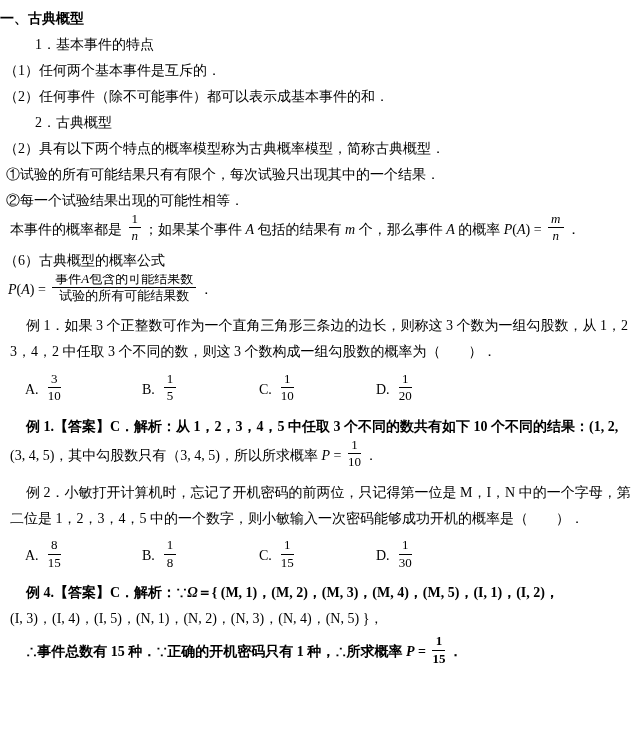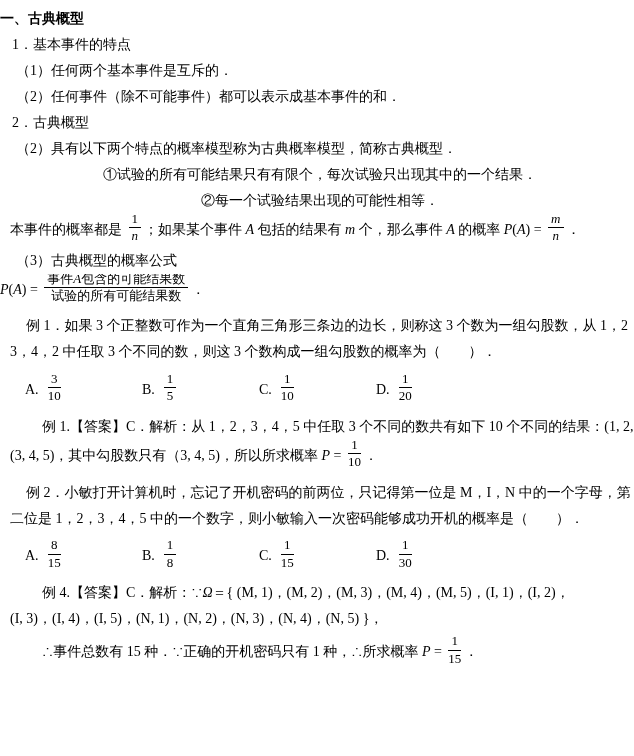--- a/index.html
+++ b/index.html
@@ -18,27 +18,27 @@
   .doc {
     padding-top: 6px;
   }
   .line {
     line-height: 26px;
     min-height: 26px;
     white-space: nowrap;
     overflow: hidden;
   }
   .k-heading { font-weight: bold; }
-  .k-item    { padding-left: 12px; }
-  .k-pitem   { padding-left: 16px; }
-  .k-circ    { padding-left: 6px; text-align: center; }
+  .k-item    { padding-left: 35px; }
+  .k-pitem   { padding-left: 4px; }
+  .k-circ    { padding-left: 6px; }
   .k-cont    { padding-left: 10px; }
-  .k-formula { }
+  .k-formula { padding-left: 8px; }
   .k-example { padding-left: 26px; margin-top: 6px; }
-  .k-answer  { padding-left: 42px; margin-top: 4px; }
+  .k-answer  { padding-left: 26px; margin-top: 4px; font-weight: bold; }
   .options-row {
     padding-left: 25px;
     margin: 4px 0 2px 0;
     line-height: 40px;
   }
   .opt {
     display: inline-block;
     width: 117px;
     vertical-align: middle;
   }
@@ -70,21 +70,21 @@
 <div class="doc">
     <div class="line k-heading"><span>一、古典概型</span></div>
     <div class="line k-item"><span>1．基本事件的特点</span></div>
     <div class="line k-pitem"><span>（1）任何两个基本事件是互斥的．</span></div>
     <div class="line k-pitem"><span>（2）任何事件（除不可能事件）都可以表示成基本事件的和．</span></div>
     <div class="line k-item"><span>2．古典概型</span></div>
     <div class="line k-pitem"><span>（2）具有以下两个特点的概率模型称为古典概率模型，简称古典概型．</span></div>
     <div class="line k-circ"><span>①试验的所有可能结果只有有限个，每次试验只出现其中的一个结果．</span></div>
     <div class="line k-circ"><span>②每一个试验结果出现的可能性相等．</span></div>
     <div class="line k-cont"><span>本事件的概率都是 </span><span class="frac"><span class="num"><span>1</span></span><span class="den"><span class="mi">n</span></span></span><span>；如果某个事件 </span><span class="mi">A</span><span> 包括的结果有 </span><span class="mi">m</span><span> 个，那么事件 </span><span class="mi">A</span><span> 的概率 </span><span class="mi">P</span><span>(</span><span class="mi">A</span><span>) = </span><span class="frac"><span class="num"><span class="mi">m</span></span><span class="den"><span class="mi">n</span></span></span><span>．</span></div>
-    <div class="line k-pitem"><span>（3）古典概型的概率公式</span></div>
+    <div class="line k-pitem"><span>（6）古典概型的概率公式</span></div>
     <div class="line k-formula"><span class="mi">P</span><span>(</span><span class="mi">A</span><span>) = </span><span class="frac"><span class="num"><span>事件</span><span class="mi">A</span><span>包含的可能结果数</span></span><span class="den"><span>试验的所有可能结果数</span></span></span><span>．</span></div>
     <div class="line k-example"><span>例 1．如果 3 个正整数可作为一个直角三角形三条边的边长，则称这 3 个数为一组勾股数，从 1，2，</span></div>
     <div class="line k-cont"><span>3，4，2 中任取 3 个不同的数，则这 3 个数构成一组勾股数的概率为（　　）．</span></div>
     <div class="line options-row"><span class="opt"><span class="opt-label">A.</span><span class="frac"><span class="num"><span>3</span></span><span class="den"><span>10</span></span></span></span><span class="opt"><span class="opt-label">B.</span><span class="frac"><span class="num"><span>1</span></span><span class="den"><span>5</span></span></span></span><span class="opt"><span class="opt-label">C.</span><span class="frac"><span class="num"><span>1</span></span><span class="den"><span>10</span></span></span></span><span class="opt"><span class="opt-label">D.</span><span class="frac"><span class="num"><span>1</span></span><span class="den"><span>20</span></span></span></span></div>
     <div class="line k-answer"><span>例 1.【答案】C．解析：从 1，2，3，4，5 中任取 3 个不同的数共有如下 10 个不同的结果：(1, 2,</span></div>
     <div class="line k-cont"><span>(3, 4, 5)，其中勾股数只有（3, 4, 5)，所以所求概率 </span><span class="mi">P</span><span> = </span><span class="frac"><span class="num"><span>1</span></span><span class="den"><span>10</span></span></span><span>．</span></div>
     <div class="line k-example"><span>例 2．小敏打开计算机时，忘记了开机密码的前两位，只记得第一位是 M，I，N 中的一个字母，第</span></div>
     <div class="line k-cont"><span>二位是 1，2，3，4，5 中的一个数字，则小敏输入一次密码能够成功开机的概率是（　　）．</span></div>
     <div class="line options-row"><span class="opt"><span class="opt-label">A.</span><span class="frac"><span class="num"><span>8</span></span><span class="den"><span>15</span></span></span></span><span class="opt"><span class="opt-label">B.</span><span class="frac"><span class="num"><span>1</span></span><span class="den"><span>8</span></span></span></span><span class="opt"><span class="opt-label">C.</span><span class="frac"><span class="num"><span>1</span></span><span class="den"><span>15</span></span></span></span><span class="opt"><span class="opt-label">D.</span><span class="frac"><span class="num"><span>1</span></span><span class="den"><span>30</span></span></span></span></div>
     <div class="line k-answer"><span>例 4.【答案】C．解析：∵</span><span class="mi">Ω</span><span>＝{ (M, 1)，(M, 2)，(M, 3)，(M, 4)，(M, 5)，(I, 1)，(I, 2)，</span></div>

